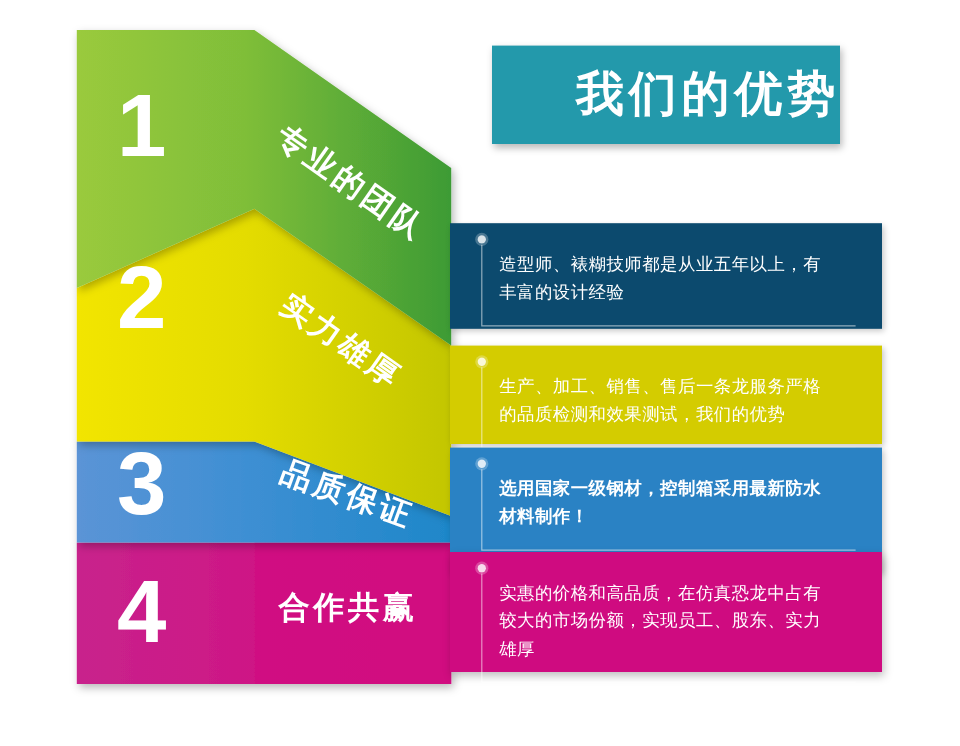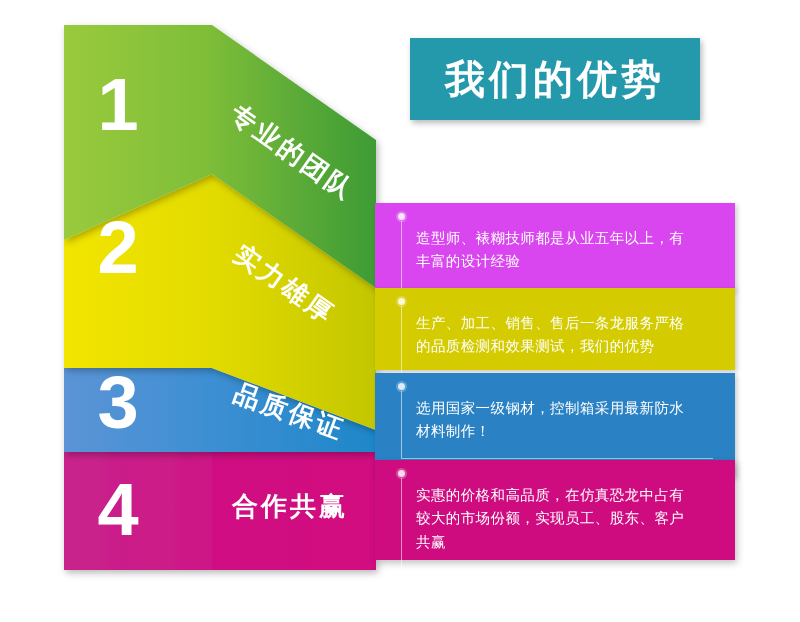--- a/index.html
+++ b/index.html
@@ -4,21 +4,21 @@
 <style>
   html,body{margin:0;padding:0;background:#ffffff;}
   body{width:800px;height:622px;overflow:hidden;
        font-family:"Liberation Sans","DejaVu Sans",sans-serif;}
   #stage{position:relative;width:800px;height:622px;background:#fff;}
 
   
   .title-badge{
     position:absolute;left:410px;top:38px;width:290px;height:82px;
     background:#2399ab;
-    display:flex;align-items:center;justify-content:center;
+    display:flex;align-items:center;justify-content:flex-end;
     box-shadow:2px 3px 6px rgba(0,0,0,.28);
   }
   .title-badge .txt{
     color:#ffffff;font-size:40px;font-weight:bold;letter-spacing:4px;
     line-height:1;white-space:nowrap;
   }
 
   
   #ribbons{position:absolute;left:0;top:0;width:800px;height:622px;}
   .ribbon-label{
@@ -45,23 +45,23 @@
   .desc .dot{
     position:absolute;left:-4px;top:-8px;
     width:7px;height:7px;border-radius:50%;
     background:rgba(255,255,255,.85);
     box-shadow:0 0 0 2px rgba(255,255,255,.25);
   }
   .desc p{
     margin:0;color:#ffffff;font-size:14.5px;line-height:1.62;
     letter-spacing:.4px;
   }
-  .d1{top:203px;height:88px;background:#d946ef;box-shadow:2px 2px 5px rgba(0,0,0,.22);}
+  .d1{top:186px;height:88px;background:#0c4a6e;box-shadow:2px 2px 5px rgba(0,0,0,.22);}
   .d2{top:288px;height:82px;background:#d4cc00;box-shadow:2px 2px 5px rgba(0,0,0,.22);}
-  .d3{top:373px;height:104px;background:#2a82c4;box-shadow:2px 2px 5px rgba(0,0,0,.22);}
+  .d3{top:373px;height:104px;background:#2a82c4;box-shadow:2px 2px 5px rgba(0,0,0,.22);font-weight:bold;}
   .d4{top:460px;height:100px;background:#cf0b80;box-shadow:2px 3px 7px rgba(0,0,0,.25);}
 </style>
 </head>
 <body>
 
 <div id="stage">
 
   <div class="title-badge">
     <span class="txt">我们的优势</span>
   </div>
@@ -138,17 +138,17 @@
   <div class="desc d3">
     <div class="inner">
       <span class="dot"></span>
       <p>选用国家一级钢材，控制箱采用最新防水材料制作！</p>
     </div>
   </div>
 
   <div class="desc d4">
     <div class="inner">
       <span class="dot"></span>
-      <p>实惠的价格和高品质，在仿真恐龙中占有较大的市场份额，实现员工、股东、客户共赢</p>
+      <p>实惠的价格和高品质，在仿真恐龙中占有较大的市场份额，实现员工、股东、实力雄厚</p>
     </div>
   </div>
 
 </div>
 
 </body></html>

